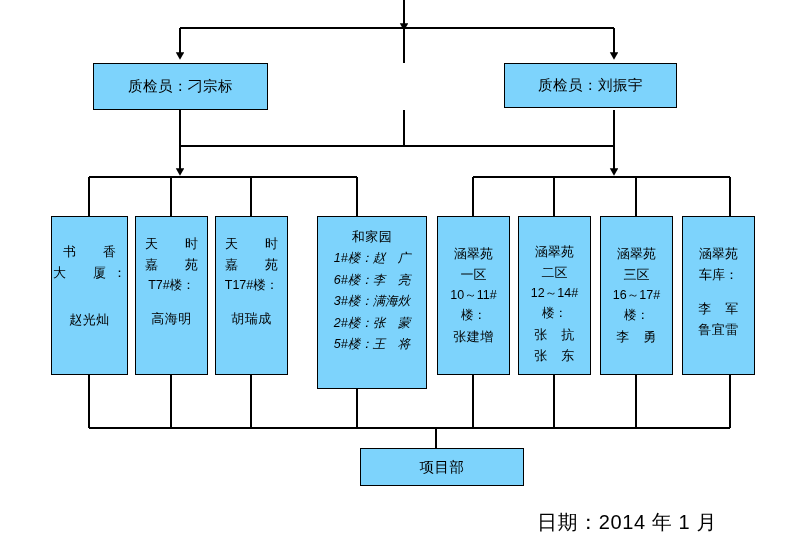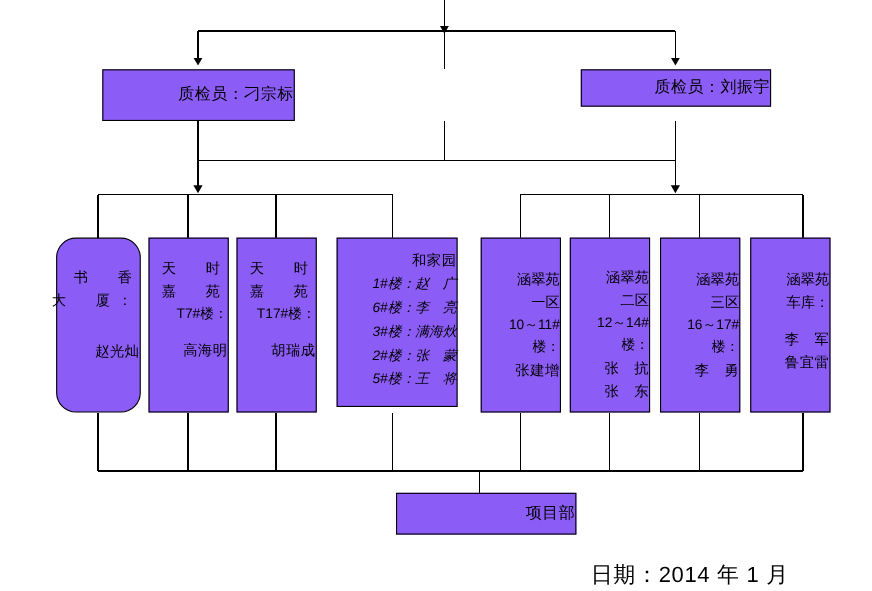--- a/index.html
+++ b/index.html
@@ -25,24 +25,24 @@
     top: 0;
     width: 793px;
     height: 537px;
     pointer-events: none;
   }
   
   .node {
     position: absolute;
     box-sizing: border-box;
     border: 1.4px solid #000000;
-    background: #8b5cf6;
+    background: #7dd3fc;
     display: flex;
     flex-direction: column;
-    align-items: flex-end;
+    align-items: center;
     justify-content: center;
     text-align: center;
     line-height: 1.28;
   }
   .node.top {
     font-size: 14.5px;
     letter-spacing: 0.5px;
   }
   .node.dept {
     font-size: 14.5px;
@@ -146,25 +146,25 @@
 
       <line x1="436" y1="428" x2="436" y2="448"></line>
     </g>
   </svg>
 
   <div class="node top" style="left:93px; top:63px; width:175px; height:47px;">
     <span>质检员：刁宗标</span>
   </div>
 
 
-  <div class="node top" style="left:528px; top:63px; width:173px; height:34px;">
+  <div class="node top" style="left:504px; top:63px; width:173px; height:45px;">
     <span>质检员：刘振宇</span>
   </div>
 
-  <div class="node unit" style="left:51px; top:216px; width:77px; height:159px; padding-top:24px;border-radius:18px;">
+  <div class="node unit" style="left:51px; top:216px; width:77px; height:159px; padding-top:24px;">
     <span class="ln spread">书　香</span>
     <span class="ln spread">大　厦：</span>
     <span class="ln gap"></span>
     <span class="ln gap"></span>
     <span class="ln name">赵光灿</span>
   </div>
 
   <div class="node unit" style="left:135px; top:216px; width:73px; height:159px;">
     <span class="ln spread">天　时</span>
     <span class="ln spread">嘉　苑</span>
@@ -174,21 +174,21 @@
   </div>
 
   <div class="node unit" style="left:215px; top:216px; width:73px; height:159px;">
     <span class="ln spread">天　时</span>
     <span class="ln spread">嘉　苑</span>
     <span class="ln small">T17#楼：</span>
     <span class="ln gap"></span>
     <span class="ln name">胡瑞成</span>
   </div>
 
-  <div class="node unit center-head" style="left:306px; top:216px; width:110px; height:154px; padding-top:9px;">
+  <div class="node unit center-head" style="left:317px; top:216px; width:110px; height:173px; padding-top:9px;">
     <span class="ln head">和家园</span>
     <span class="ln list">1#楼：赵　广</span>
     <span class="ln list">6#楼：李　亮</span>
     <span class="ln list">3#楼：满海炏</span>
     <span class="ln list">2#楼：张　蒙</span>
     <span class="ln list">5#楼：王　将</span>
   </div>
 
   <div class="node unit" style="left:437px; top:216px; width:73px; height:159px; padding-top:26px;">
     <span class="ln">涵翠苑</span>

